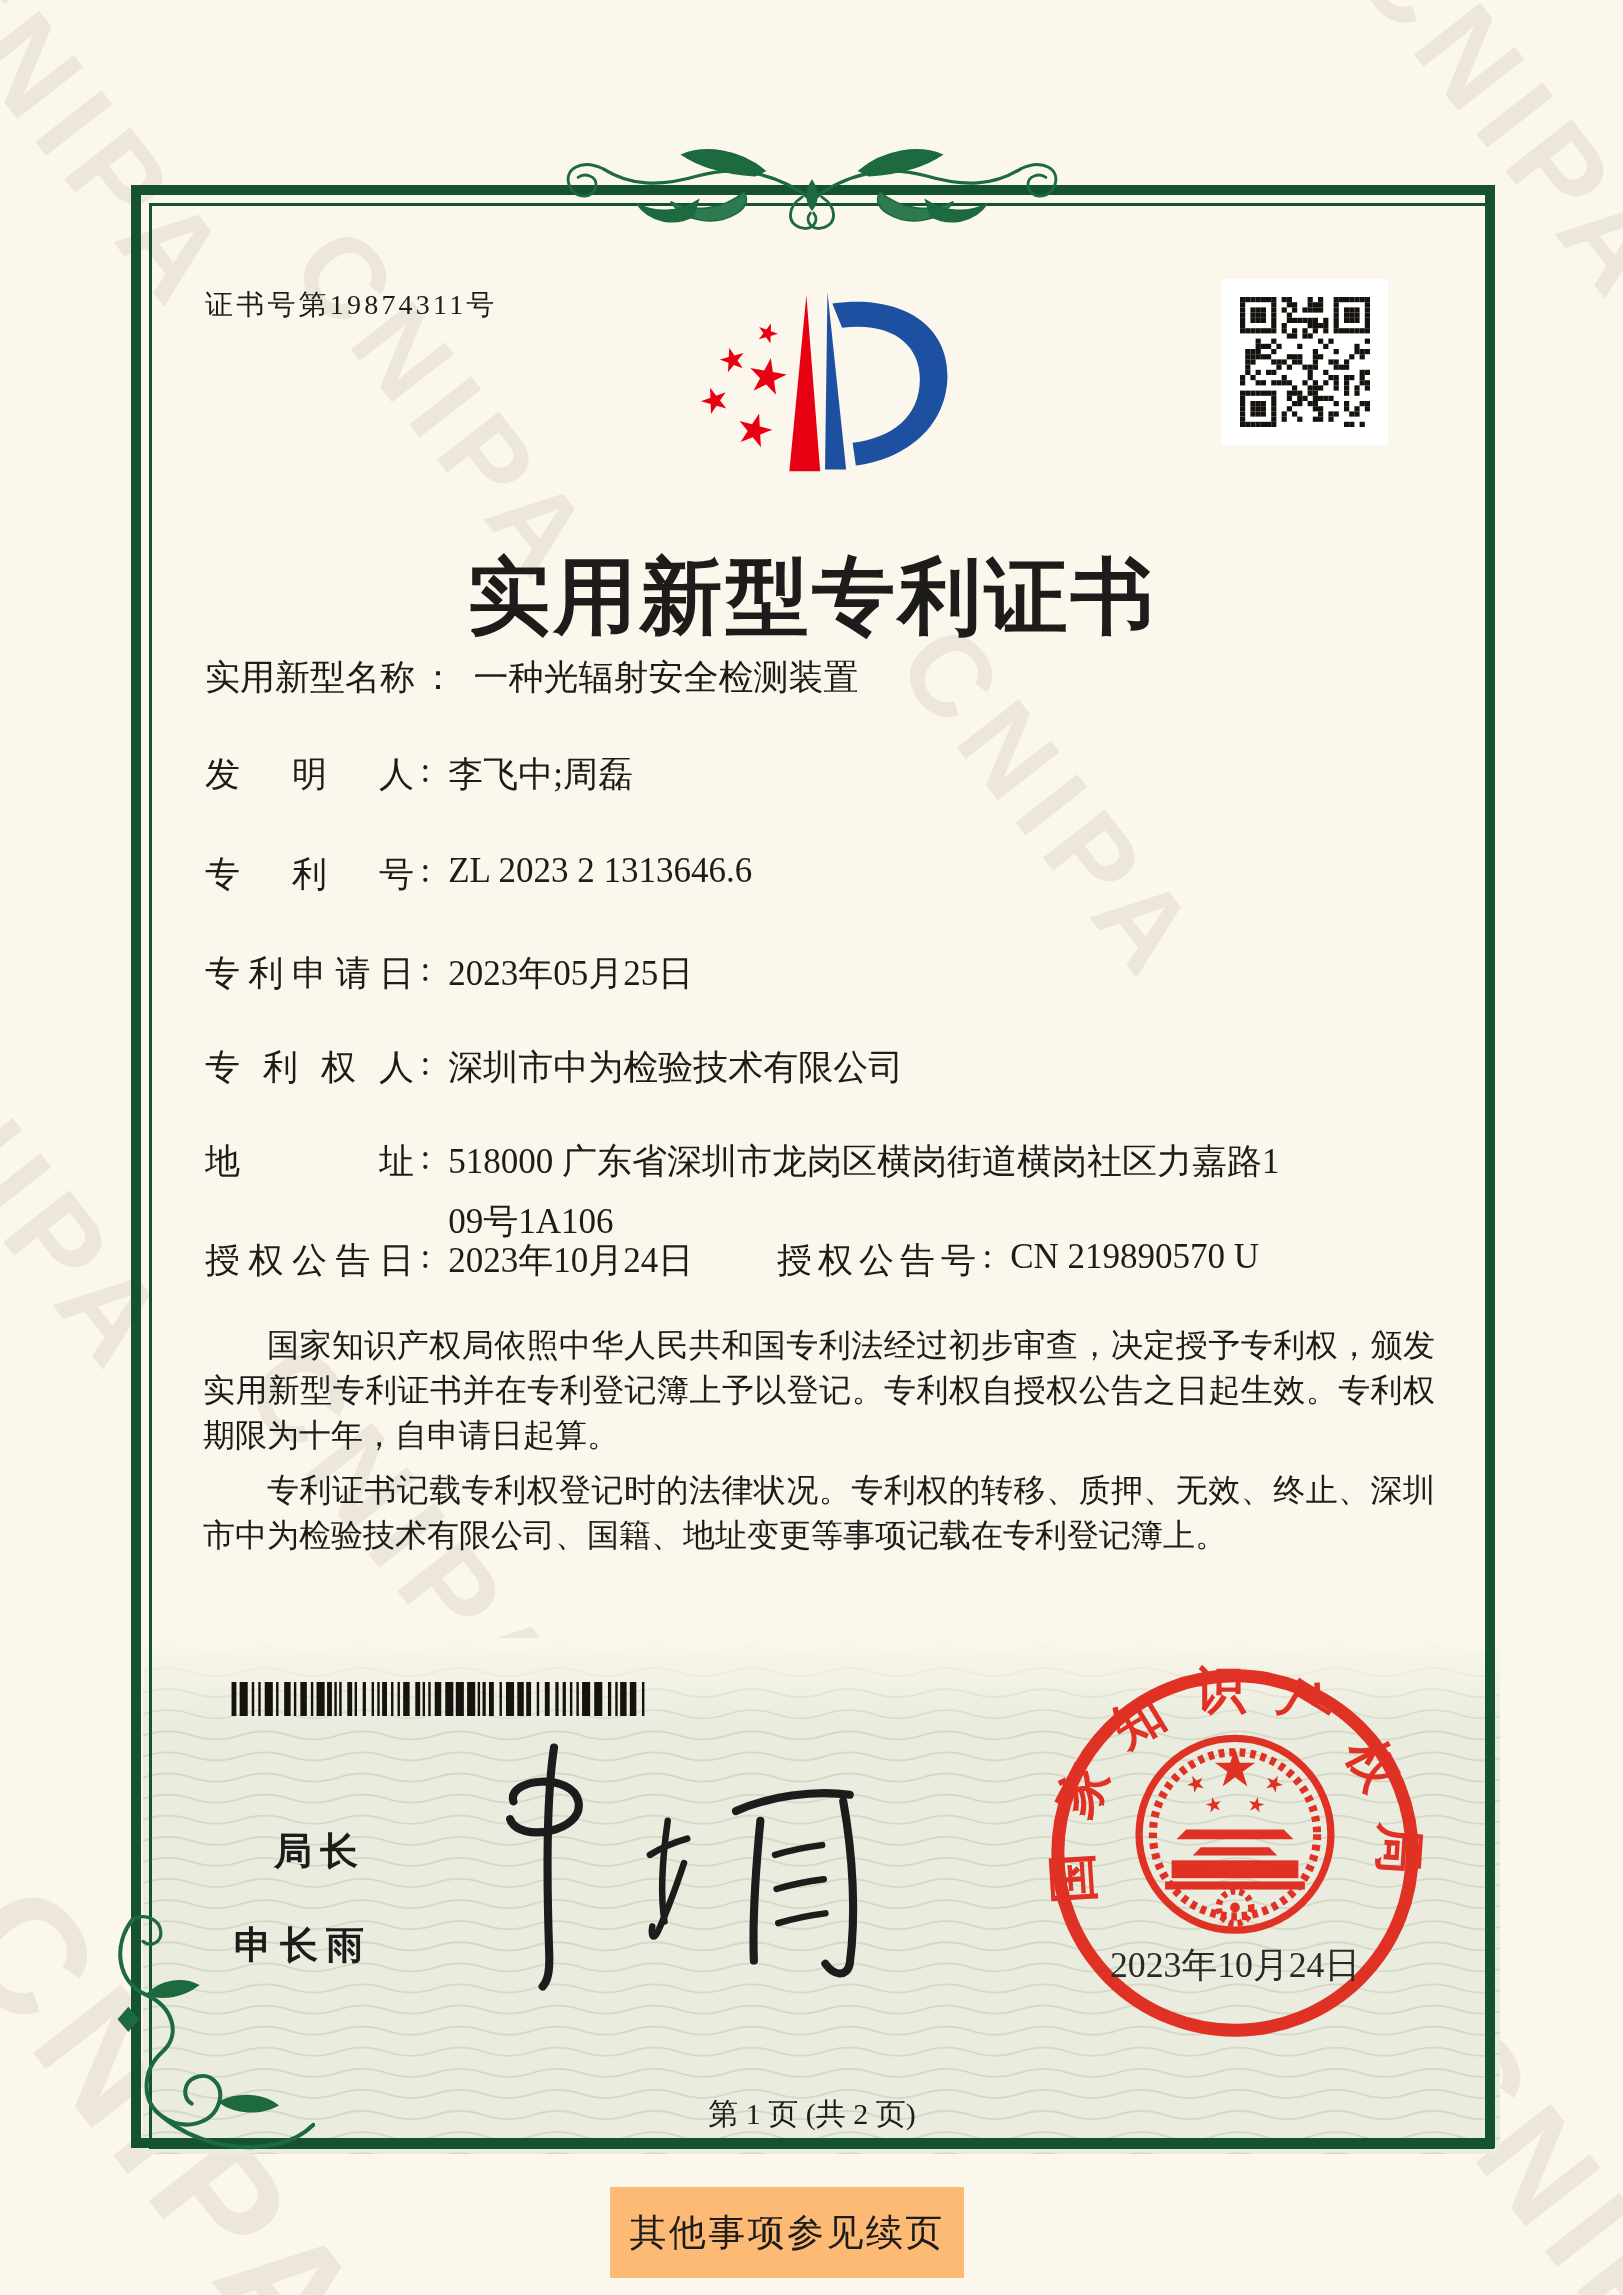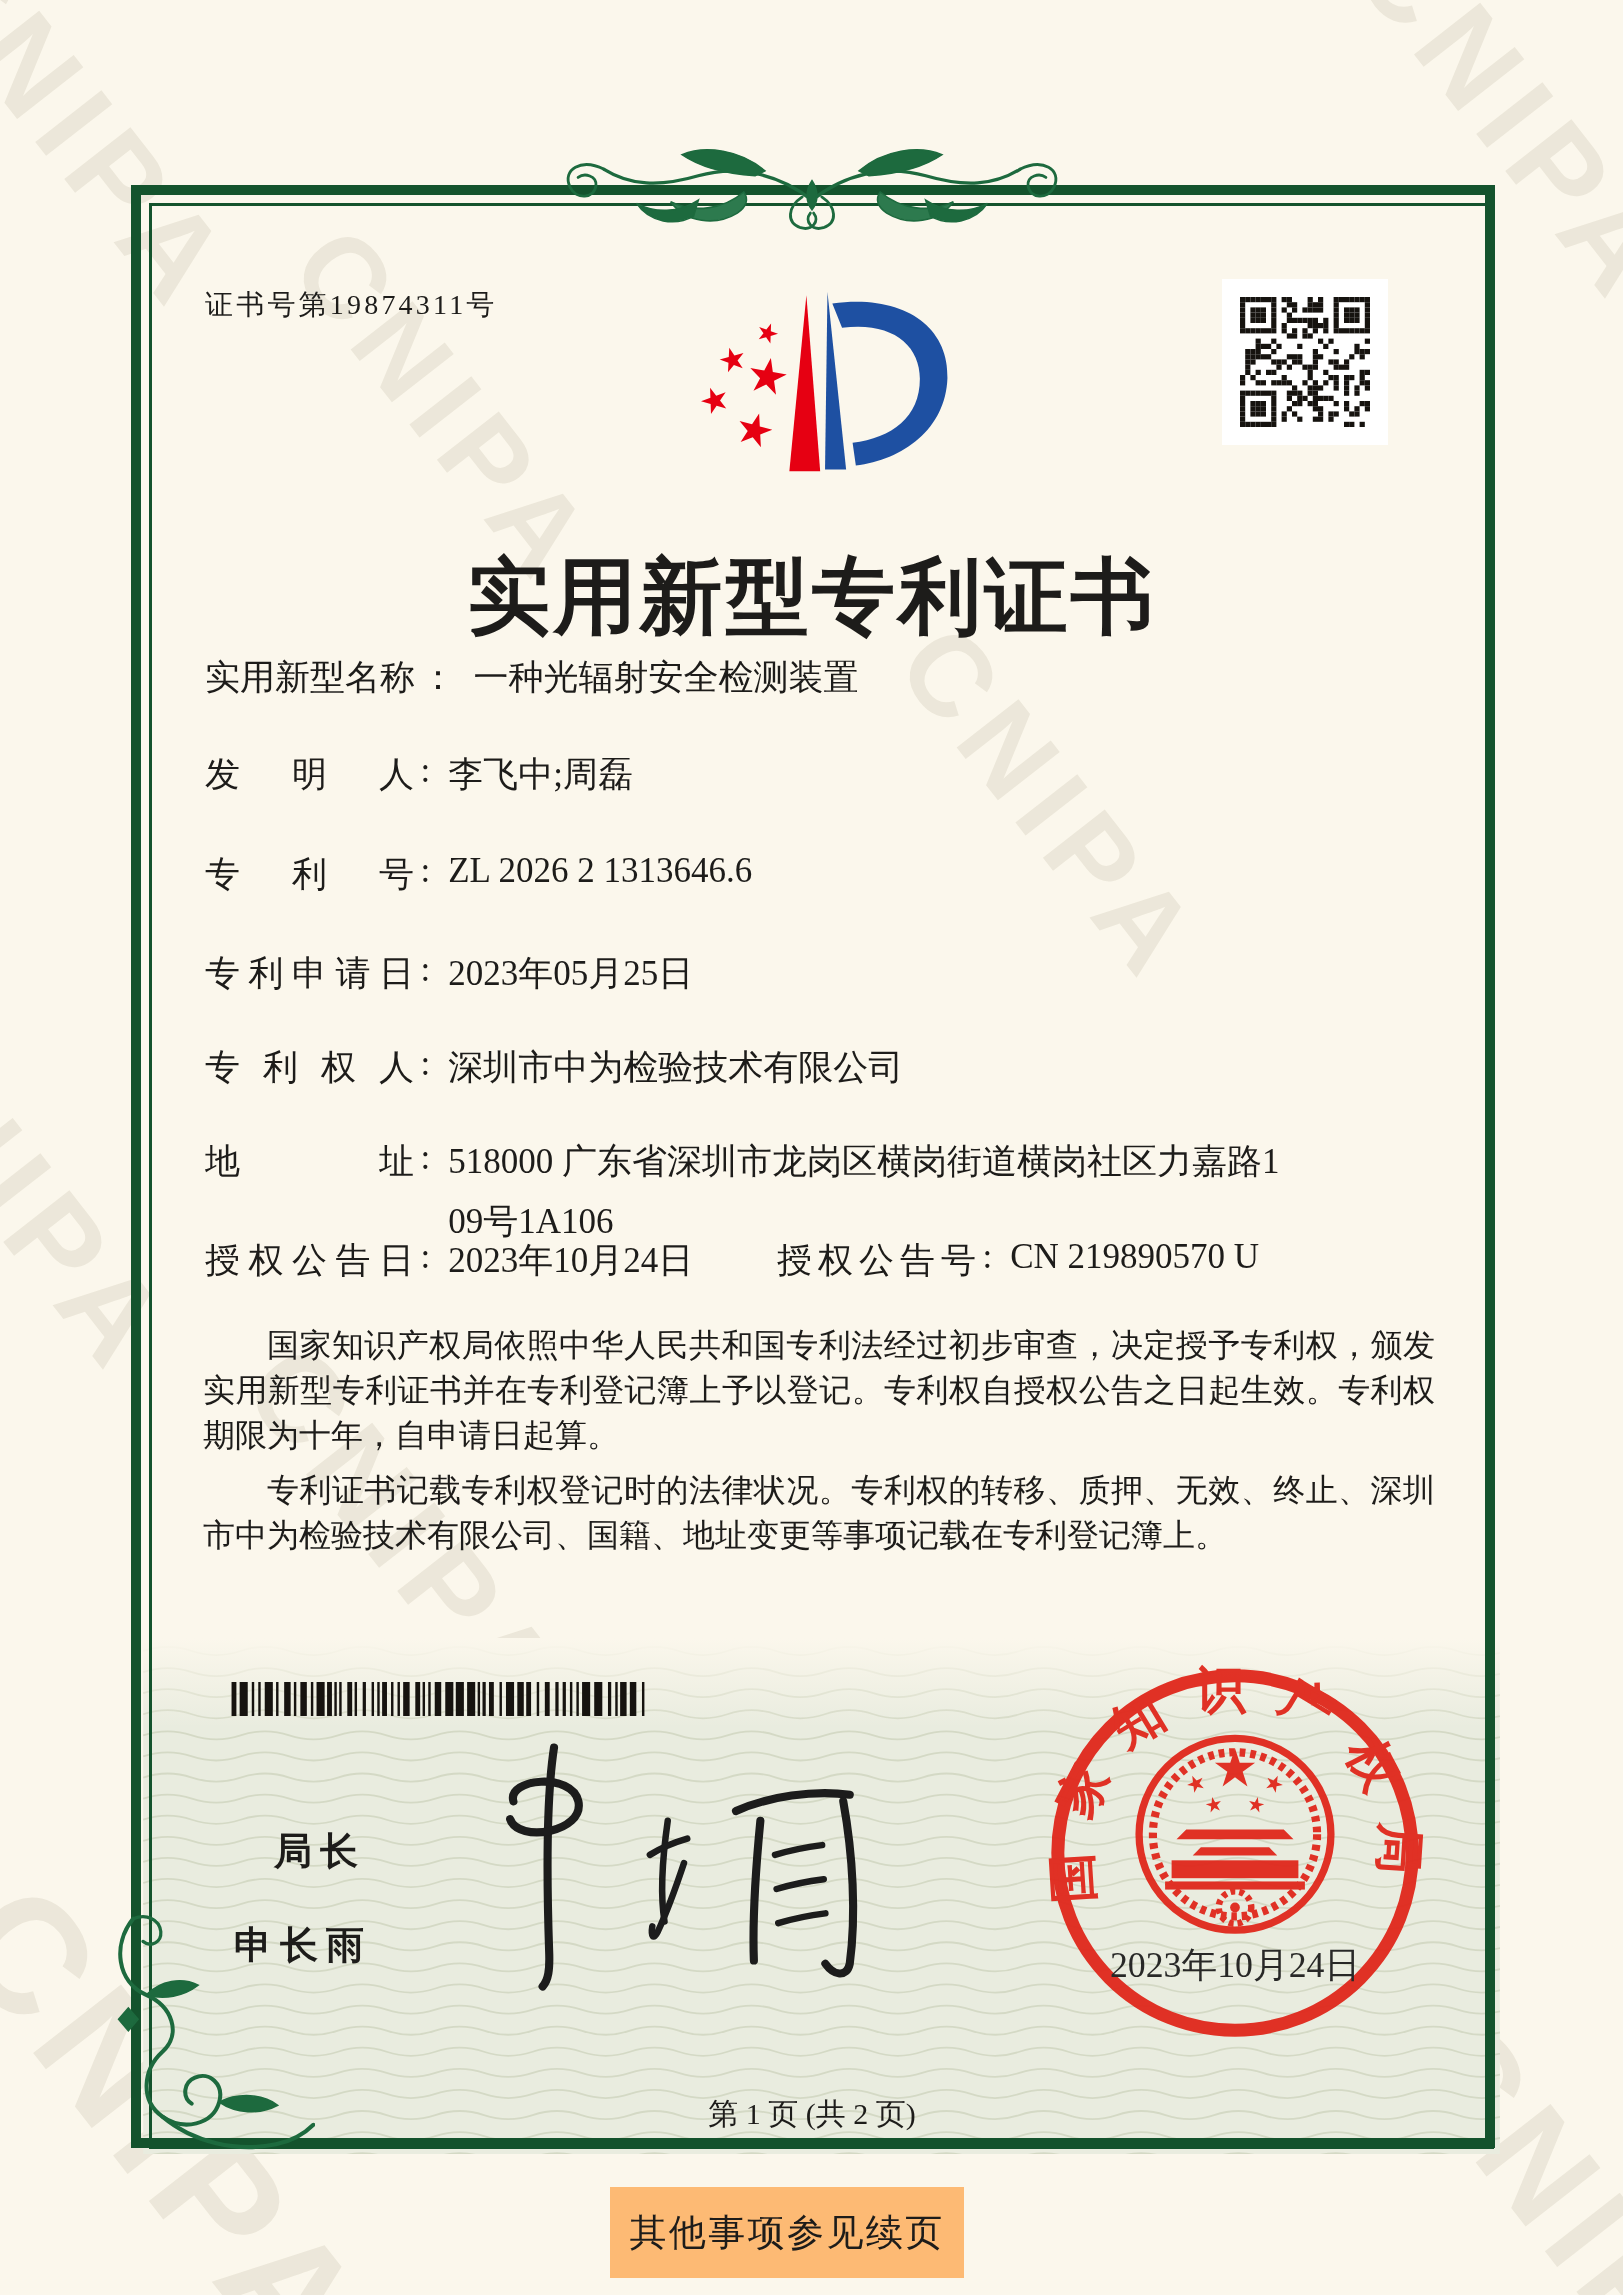--- a/index.html
+++ b/index.html
@@ -446,21 +446,21 @@
 
   <div class="abs title">实用新型专利证书</div>
 
   <div class="frow" style="top:654px;">
     <span class="flabel">实用新型名称</span><span class="fsep">：</span><span class="fvalue">一种光辐射安全检测装置</span>
   </div>
   <div class="frow" style="top:751px;">
     <span class="flabel">发明人</span><span class="fsep">:</span><span class="fvalue">李飞中;周磊</span>
   </div>
   <div class="frow" style="top:851px;">
-    <span class="flabel">专利号</span><span class="fsep">:</span><span class="fvalue">ZL 2026 2 1313646.6</span>
+    <span class="flabel">专利号</span><span class="fsep">:</span><span class="fvalue">ZL 2023 2 1313646.6</span>
   </div>
   <div class="frow" style="top:950px;">
     <span class="flabel">专利申请日</span><span class="fsep">:</span><span class="fvalue">2023年05月25日</span>
   </div>
   <div class="frow" style="top:1044px;">
     <span class="flabel">专利权人</span><span class="fsep">:</span><span class="fvalue">深圳市中为检验技术有限公司</span>
   </div>
   <div class="frow" style="top:1138px;">
     <span class="flabel">地址</span><span class="fsep">:</span><span class="fvalue"><span class="vline">518000 广东省深圳市龙岗区横岗街道横岗社区力嘉路1</span><span class="vline" style="margin-top:13px;">09号1A106</span></span>
   </div>

